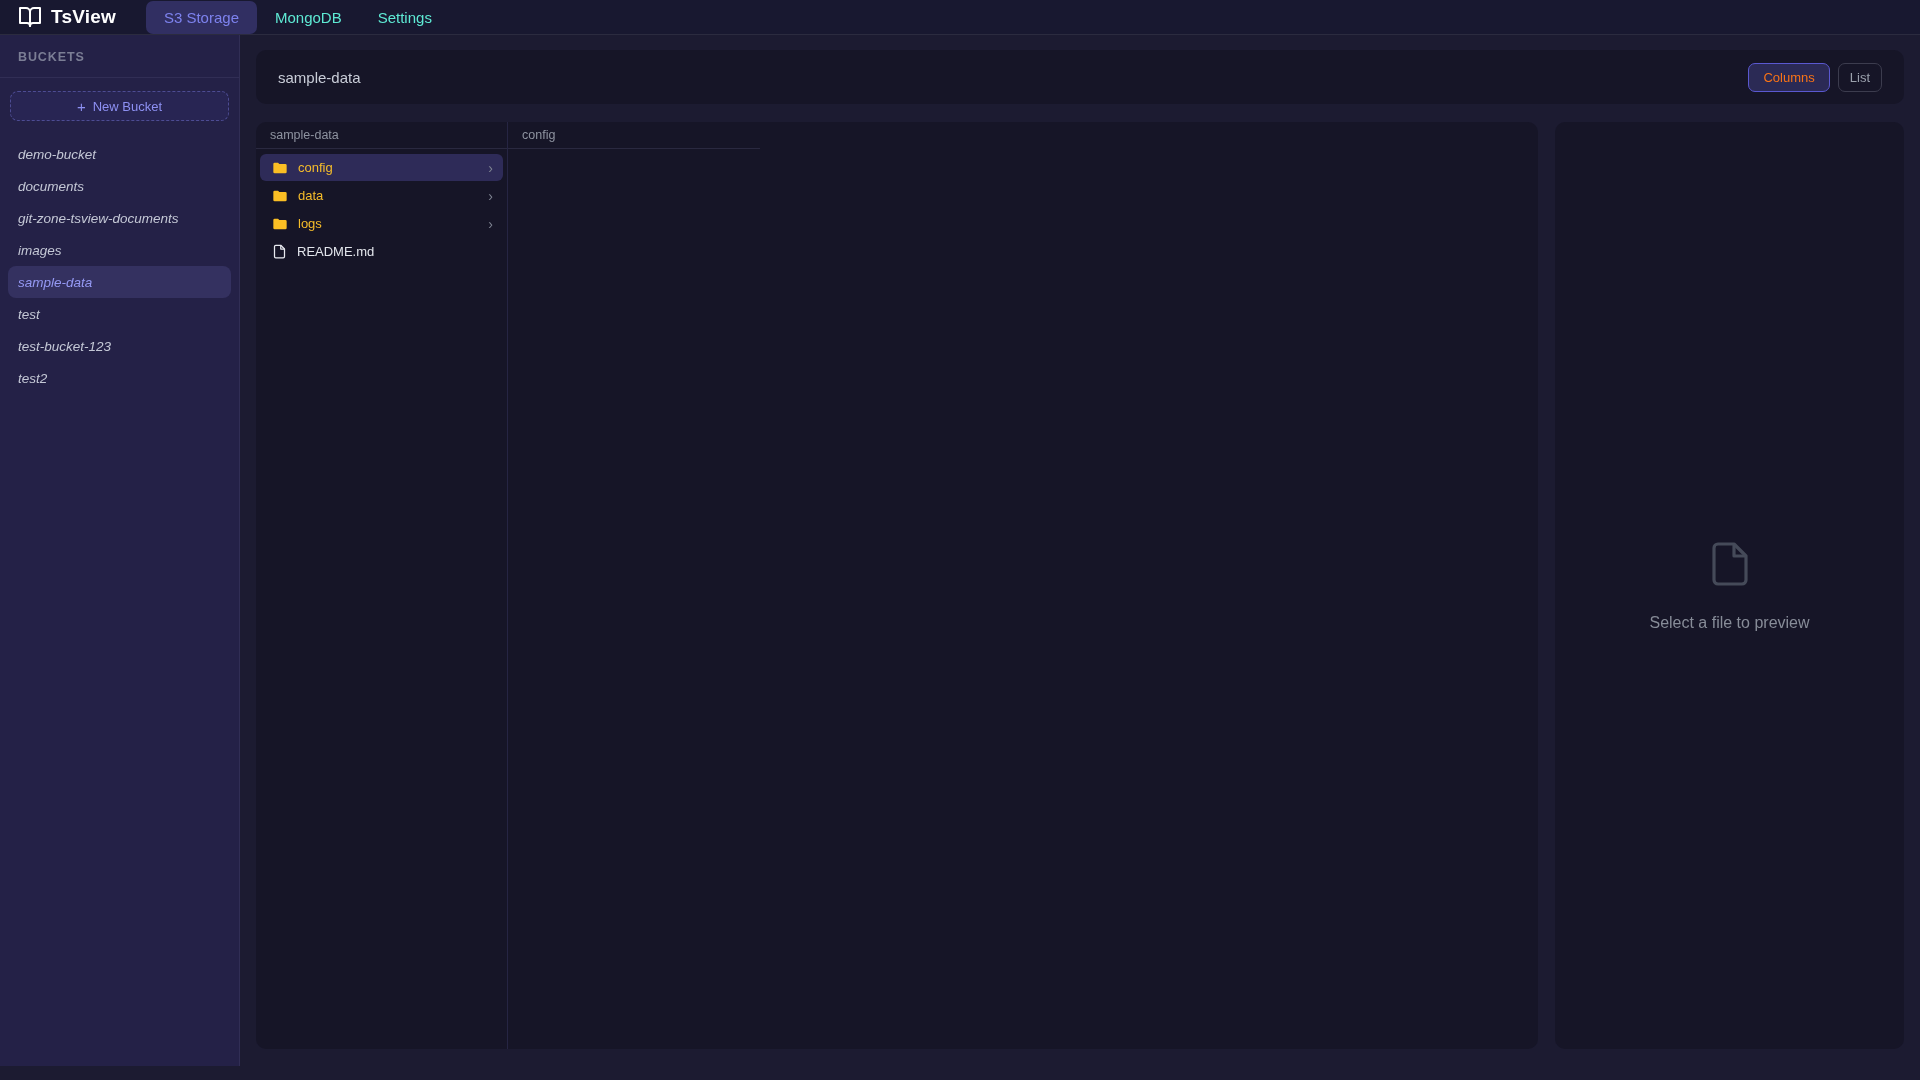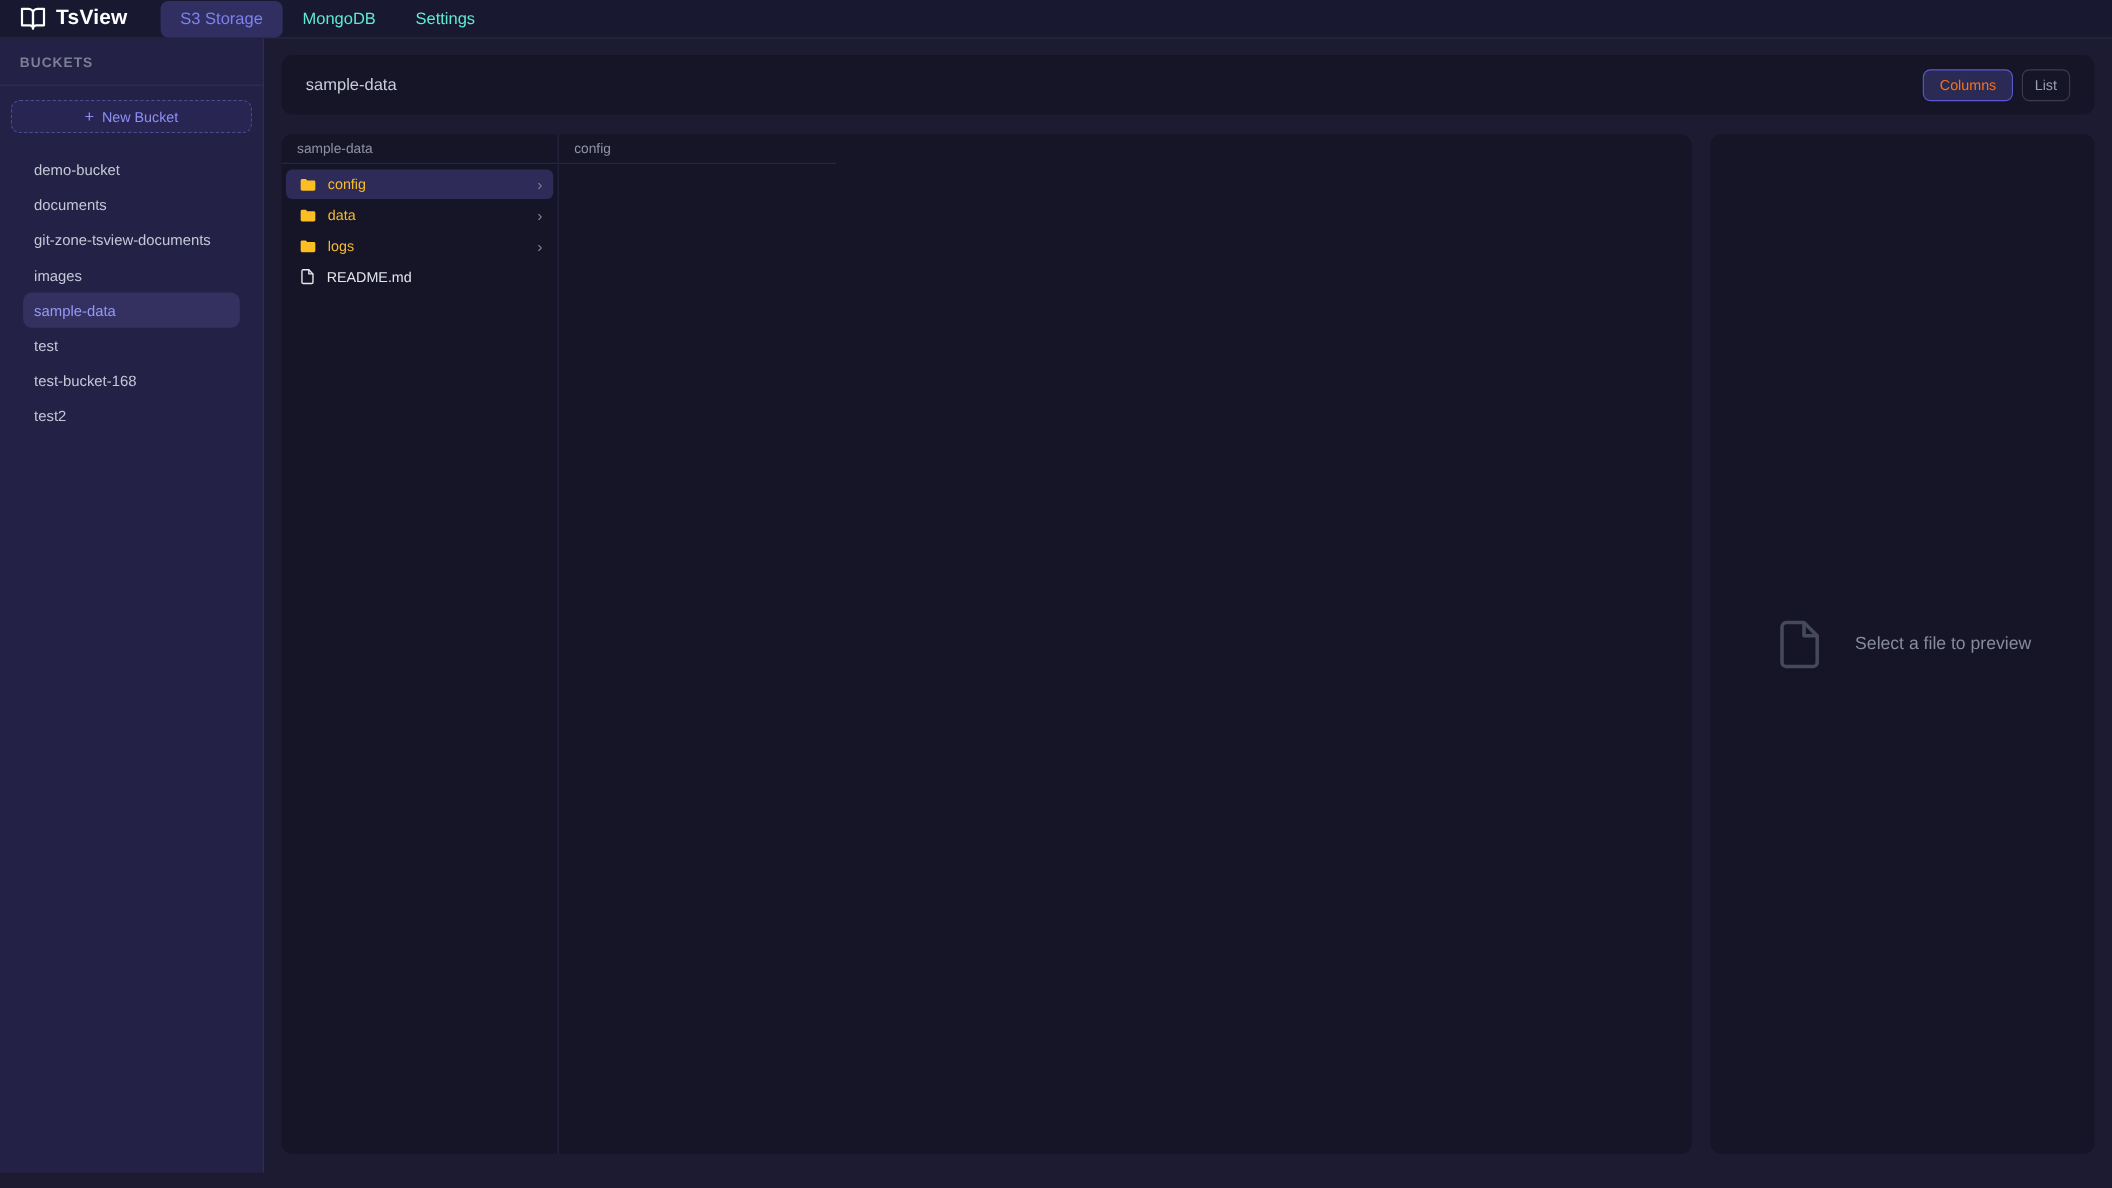--- a/index.html
+++ b/index.html
@@ -32,21 +32,21 @@
     color:#7b7e95; font-size:12.5px; font-weight:bold; letter-spacing:.9px;
   }
   .new-bucket {
     margin:13px 10px 0; width:calc(100% - 20px); height:30px;
     border:1px dashed #4d4c93; border-radius:8px;
     background:rgba(99,102,241,0.07); color:#8d90f2;
     font-size:13px; font-family:inherit;
     display:flex; align-items:center; justify-content:center; gap:7px; cursor:pointer;
   }
   .new-bucket .plus { font-size:15px; line-height:1; }
-  .bucket-list { margin-top:17px; padding:0 21px; }
+  .bucket-list { margin-top:17px; padding:0 8px;font-style:italic; }
   .bucket {
     height:32px; display:flex; align-items:center; padding:0 10px;
     font-size:13.5px; color:#c4c8d6; border-radius:8px; cursor:pointer;
   }
   .bucket.selected { background:#343160; color:#9599f4; }
   
   .main { flex:1; padding:15px 16px 17px; display:flex; flex-direction:column; gap:18px; }
   .main-header {
     height:54px; min-height:54px; background:#161527; border-radius:10px;
     display:flex; align-items:center; padding:0 22px;
@@ -74,21 +74,21 @@
     padding:0 10px 0 12px; border-radius:6px; font-size:13px; cursor:pointer;
   }
   .row svg { flex:none; display:block; }
   .row.folder { color:#f6bd2a; }
   .row.file  { color:#e3e6ec; }
   .row.selected { background:#2e2b58; }
   .chev { margin-left:auto; color:#7e8391; font-size:14px; line-height:1; }
   
   .preview {
     width:349px; min-width:349px; background:#161527; border-radius:10px;
-    display:flex; flex-direction:row; align-items:center; justify-content:center; gap:26px;
+    display:flex; flex-direction:column; align-items:center; justify-content:center; gap:26px;
   }
   .preview-icon svg { width:48px; height:48px; display:block; color:#454a59; }
   .preview-text { font-size:16px; color:#878c98; }
 </style>
 </head>
 <body>
 
 <div class="topbar">
   <div class="logo">
     <span>
@@ -114,21 +114,21 @@
       <span class="plus">+</span>
       <span>New Bucket</span>
     </button>
     <div class="bucket-list">
       <div class="bucket">demo-bucket</div>
       <div class="bucket">documents</div>
       <div class="bucket">git-zone-tsview-documents</div>
       <div class="bucket">images</div>
       <div class="bucket selected">sample-data</div>
       <div class="bucket">test</div>
-      <div class="bucket">test-bucket-168</div>
+      <div class="bucket">test-bucket-123</div>
       <div class="bucket">test2</div>
     </div>
   </div>
 
   <div class="main">
 
     <div class="main-header">
       <div class="main-title">sample-data</div>
       <div class="view-toggle">
         <button class="btn active">Columns</button>

